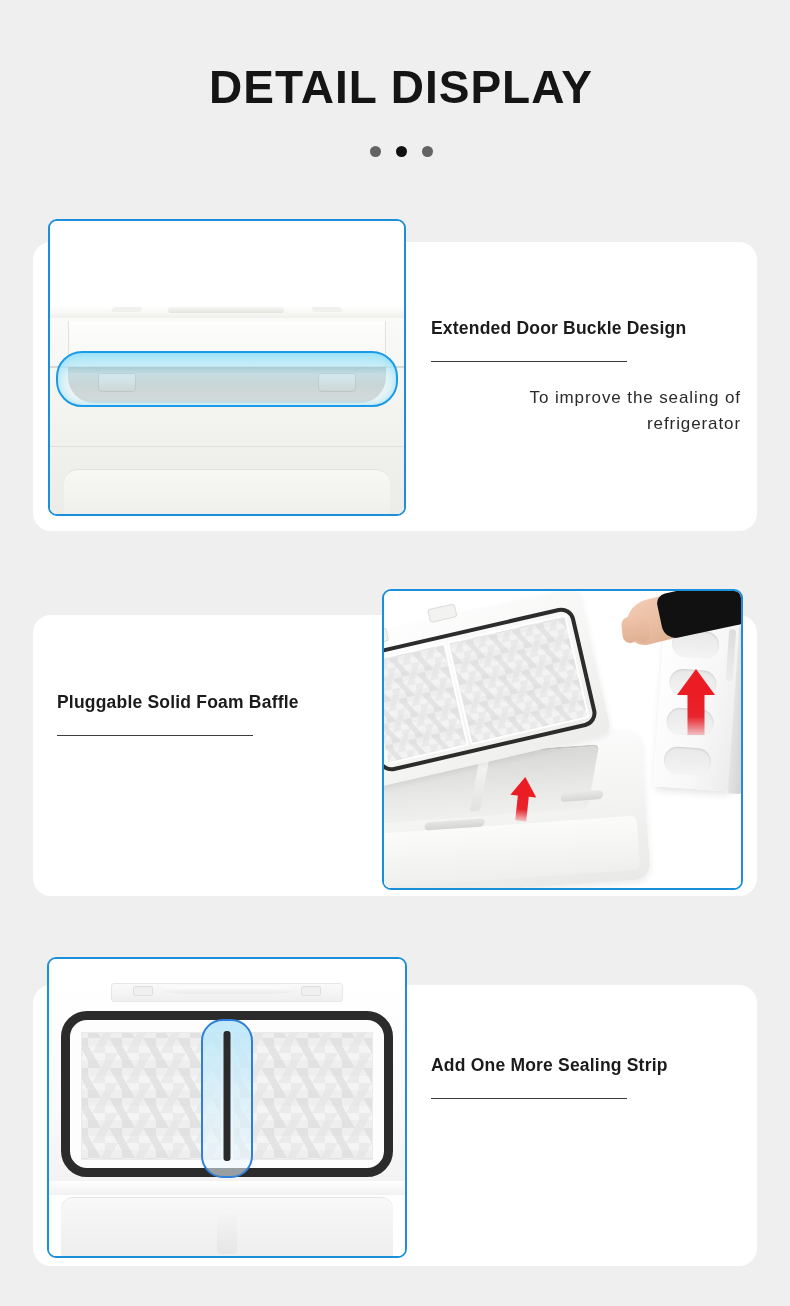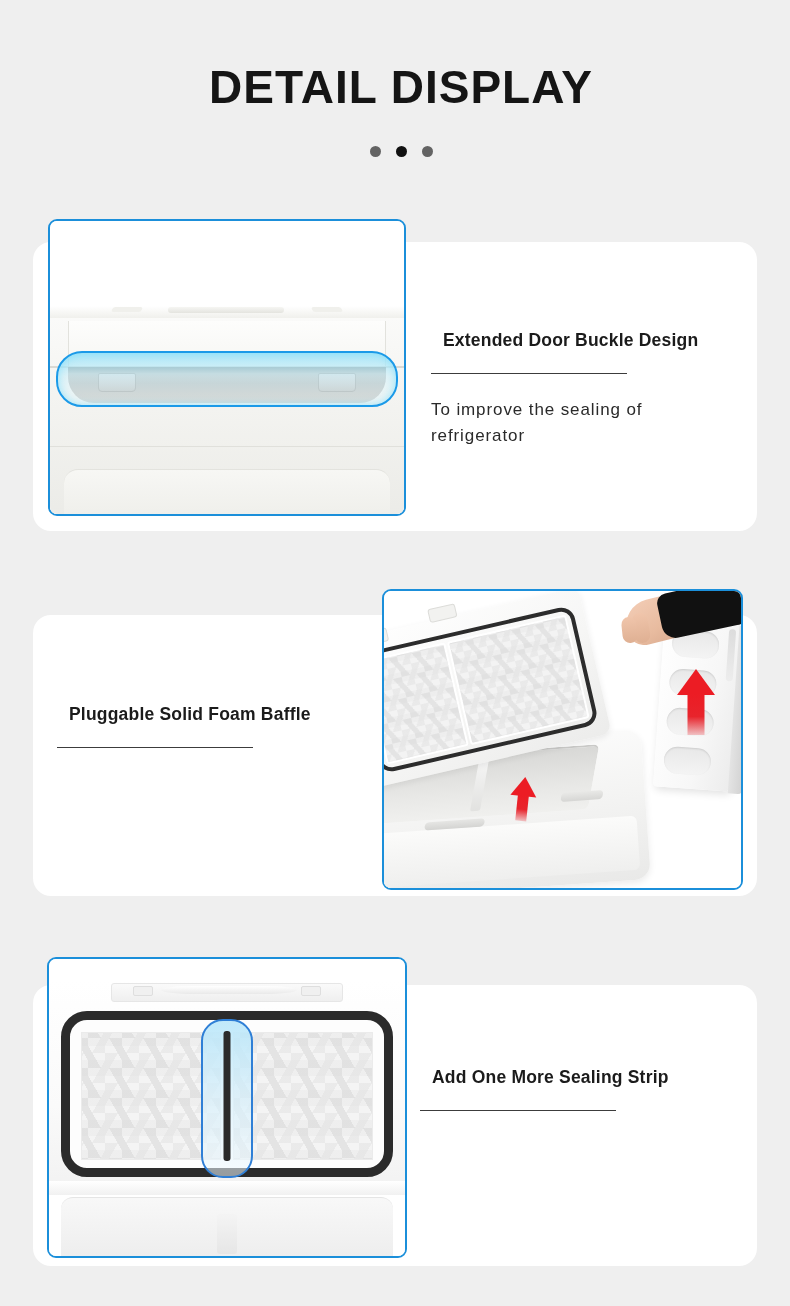--- a/index.html
+++ b/index.html
@@ -25,32 +25,32 @@
   
   .card{position:absolute;background:#ffffff;border-radius:18px;}
   .card-1{left:33px;top:242px;width:724px;height:289px;}
   .card-2{left:33px;top:615px;width:724px;height:281px;}
   .card-3{left:33px;top:985px;width:724px;height:281px;}
 
   
   .txt{position:absolute;}
   .txt-1{left:431px;top:318px;width:310px;}
   .txt-2{left:57px;top:692px;width:310px;}
-  .txt-3{left:420px;top:1055px;width:325px;}
+  .txt-3{left:431px;top:1055px;width:325px;}
   .blk-title{
     font-size:17.5px;font-weight:bold;color:#1b1b1b;
-    letter-spacing:.2px;line-height:1.2;margin:12px;
+    letter-spacing:.2px;line-height:1.2;margin:0;
   }
   .blk-rule{height:1px;background:#3c3c3c;margin:22px 0 0 0;}
   .rule-1{width:196px;}
   .rule-2{width:196px;}
   .rule-3{width:196px;}
   .blk-body{
     margin:23px 0 0 0;font-size:17px;color:#2a2a2a;
-    letter-spacing:.9px;line-height:1.53;font-weight:400;
+    letter-spacing:.9px;line-height:1.53;font-weight:400;text-align:right;
   }
 
   
   .frame{position:absolute;background:#ffffff;border:2px solid #1b8fda;
          border-radius:9px;overflow:hidden;}
   .frame-1{left:48px;top:219px;width:354px;height:293px;}
   .frame-2{left:382px;top:589px;width:357px;height:297px;}
   .frame-3{left:47px;top:957px;width:356px;height:297px;}
 
   .scene{position:absolute;inset:0;}

